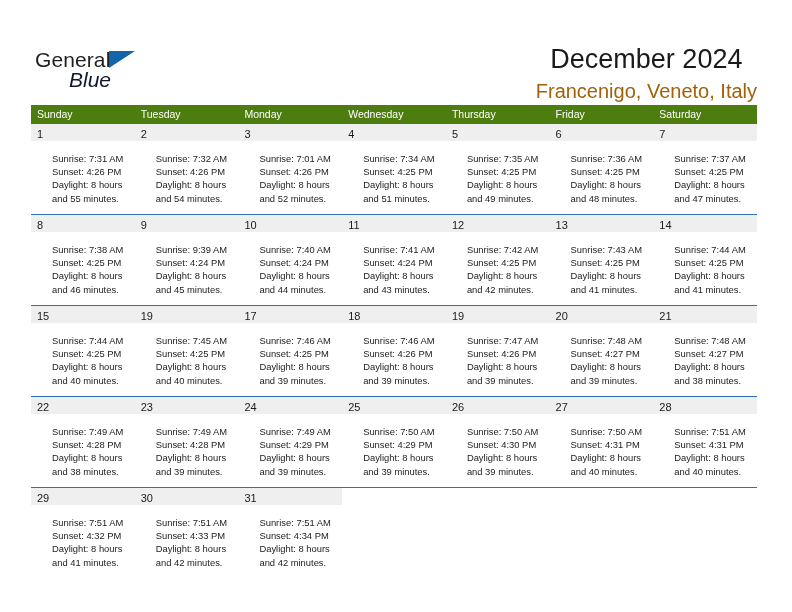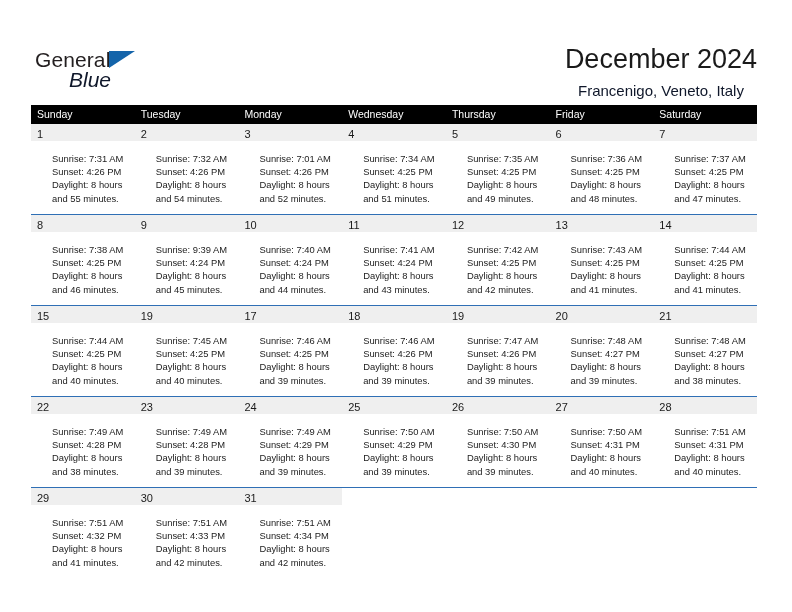--- a/index.html
+++ b/index.html
@@ -72,38 +72,38 @@
     top: 0;
     text-align: center;
   }
   .month-title {
     font-size: 27px;
     color: #1a1a1a;
     line-height: 34px;
     white-space: nowrap;
   }
   .location {
-    font-size: 15px;
-    color: #0f172a;
+    font-size: 20px;
+    color: #a16207;
     line-height: 22px;
     margin-top: 4px;
     white-space: nowrap;
   }
 
   
   .calendar {
     position: absolute;
     left: 31px;
     top: 105px;
     width: 726px;
   }
 
   .weekday-row {
     display: flex;
-    background: #000000;
+    background: #4d7c0f;
     height: 19px;
   }
   .weekday {
     flex: 1 1 0;
     color: #ffffff;
     font-size: 10.5px;
     line-height: 19px;
     padding-left: 6px;
     box-sizing: border-box;
     overflow: hidden;

